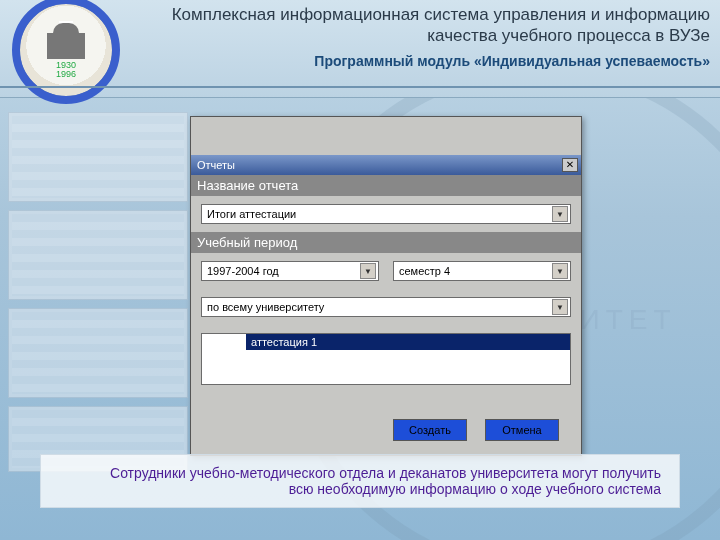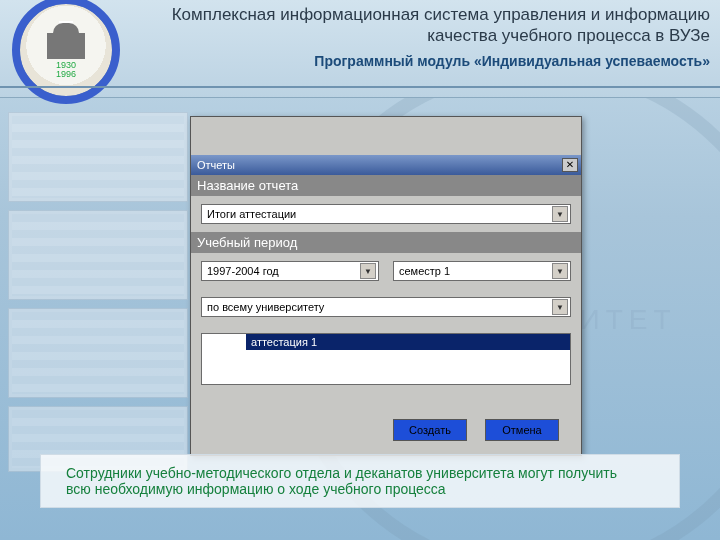--- a/index.html
+++ b/index.html
@@ -58,22 +58,22 @@
   .row2 { display:flex; gap:14px;}
   .row2 .combo { flex:1;}
   .listbox {
     background:#fff; border:1px solid #6b6b6b; height:52px; overflow:hidden;
   }
   .listbox .sel { background:#0a246a; color:#fff; padding:2px 5px; font-size:11px;margin-left:44px;}
   .btnrow { display:flex; justify-content:flex-end; gap:18px; padding:26px 22px 14px;}
   .winbtn { min-width:74px; height:22px; background:#1d4ed8; border:1px solid #555; font-size:11px; cursor:pointer; display:flex; align-items:center; justify-content:center;}
   .footer {
     position:absolute; left:40px; right:40px; bottom:32px;
-    background:rgba(255,255,255,0.78); padding:10px 25px; text-align:left;
-    font-size:14px; color:#15803d; border:1px solid #d0dce6;
+    background:rgba(255,255,255,0.78); padding:10px 18px; text-align:right;
+    font-size:14px; color:#4c1d95; border:1px solid #d0dce6;
   }
   .hband{position:absolute;left:0;right:0;top:86px;height:2px;background:#6f93b0;}
 </style>
 </head>
 <body>
 
 <div class="bg-watermark">УНИВЕРСИТЕТ</div>
 
 <div class="header">
   <div class="logo">
@@ -121,21 +121,21 @@
     </div>
   </div>
 
   <div class="section-label">Учебный период</div>
   <div class="pad row2">
     <div class="combo">
       <span>1997-2004 год</span>
       <div class="arrow">▼</div>
     </div>
     <div class="combo">
-      <span>семестр 1</span>
+      <span>семестр 4</span>
       <div class="arrow">▼</div>
     </div>
   </div>
 
   <div class="pad">
     <div class="combo">
       <span>по всему университету</span>
       <div class="arrow">▼</div>
     </div>
   </div>
@@ -147,14 +147,14 @@
   </div>
 
   <div class="btnrow">
     <div class="winbtn">Создать</div>
     <div class="winbtn">Отмена</div>
   </div>
 </div>
 
 <div class="footer">
   <div>Сотрудники учебно-методического отдела и деканатов университета могут получить</div>
-  <div>всю необходимую информацию о ходе учебного процесса</div>
+  <div>всю необходимую информацию о ходе учебного система</div>
 </div>
 
 </body></html>

